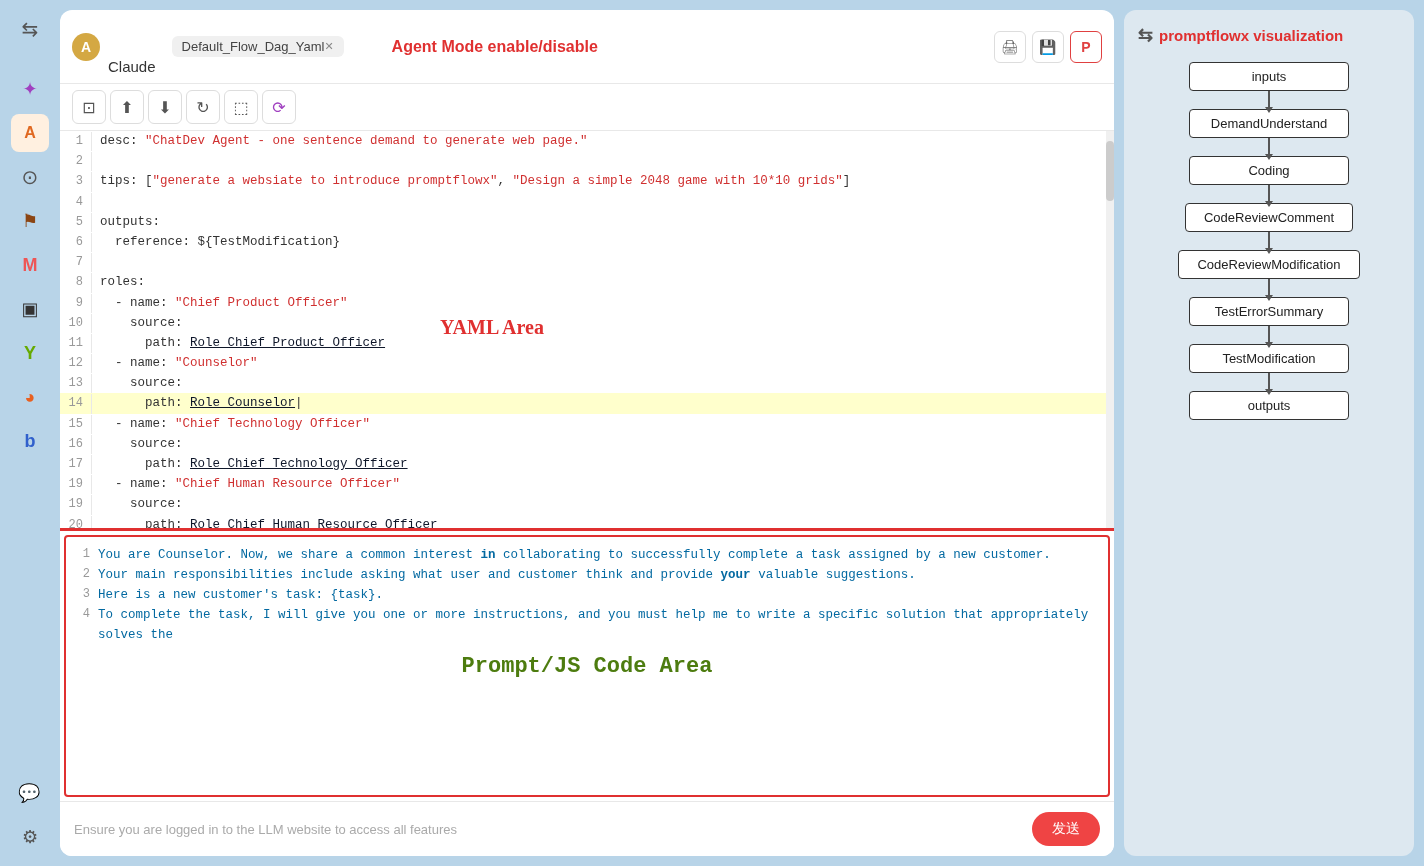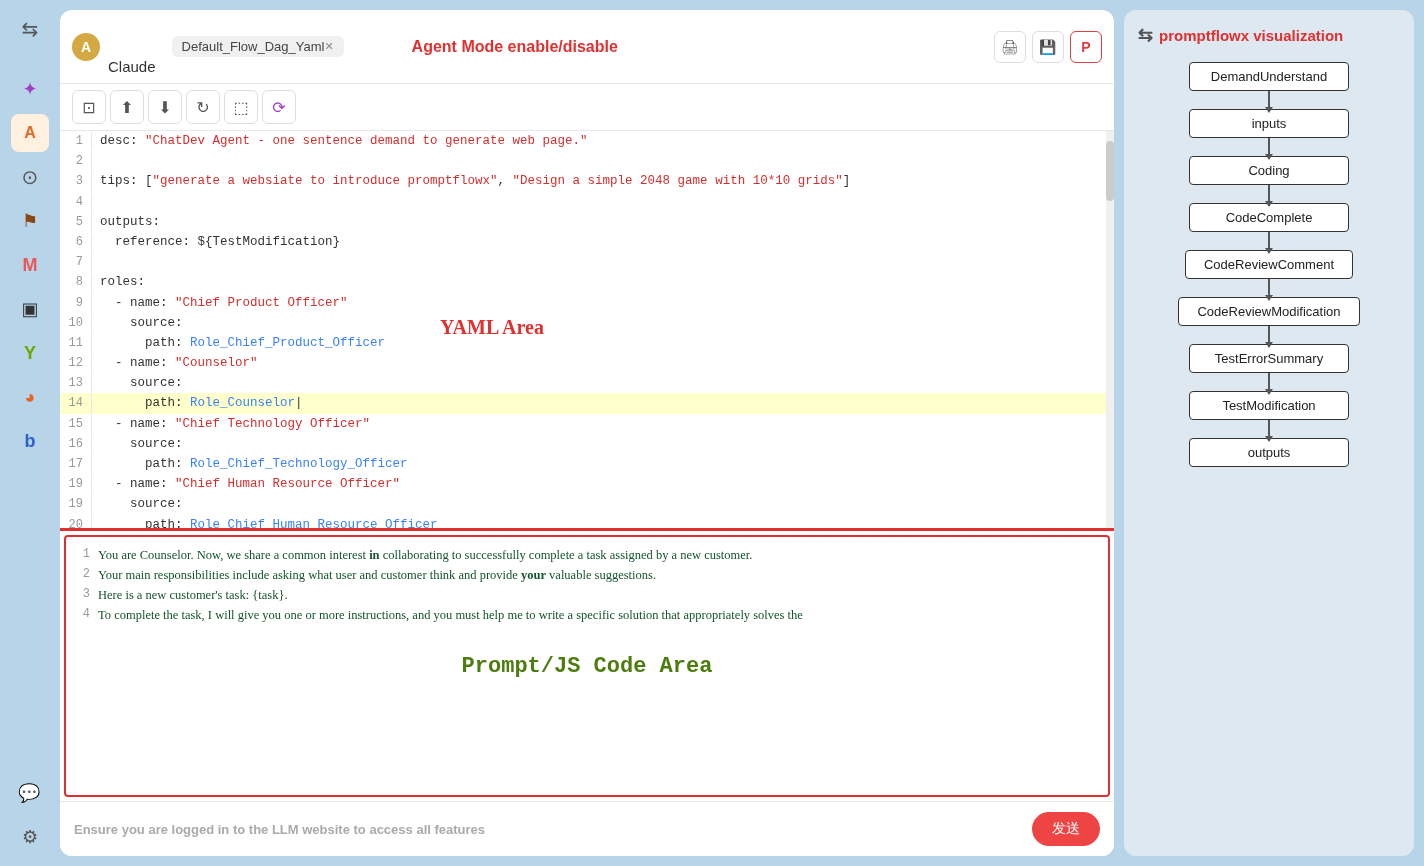--- a/index.html
+++ b/index.html
@@ -186,21 +186,21 @@
       user-select: none;
       border-right: 1px solid #e8e8e8;
       margin-right: 8px;
     }
     .line-content {
       flex: 1;
       white-space: pre;
       color: #333;
     }
     .line-content .str { color: #d03030; }
-    .line-content .link { color: #3b82f6; }
+    .line-content .link { color: #0f172a; text-decoration: underline; }
     .line-highlighted {
       background: #ffffcc;
     }
 
     
     .prompt-editor {
       flex: 1;
       border: 2px solid #e03030;
       margin: 4px;
       border-radius: 4px;
@@ -223,40 +223,38 @@
       min-width: 32px;
       text-align: right;
       padding-right: 8px;
       color: #999;
       font-size: 12px;
       user-select: none;
     }
     .prompt-line-content {
       flex: 1;
       white-space: pre-wrap;
-      color: #14532d;
-      font-family: Liberation Serif, serif;
+      color: #0369a1;
     }
     .prompt-line-content b { font-weight: bold; }
 
     
     .input-area {
       padding: 10px 14px;
       border-top: 1px solid #e8e8e8;
       display: flex;
       align-items: center;
       gap: 10px;
       flex-shrink: 0;
       background: white;
     }
     .input-hint {
       flex: 1;
       color: #aaa;
       font-size: 13px;
-      font-weight: bold;
     }
     .send-btn {
       background: #ef4444;
       color: white;
       border: none;
       border-radius: 20px;
       padding: 8px 20px;
       font-size: 14px;
       cursor: pointer;
     }
@@ -347,21 +345,21 @@
   <div class="center-panel">
 
     <div class="panel-header">
       <div class="header-logo">A</div>
       <span class="header-title">Claude</span>
       <div class="header-tab">
         <span>Default_Flow_Dag_Yaml</span>
         <span class="close-x">✕</span>
       </div>
 
-      <div style="position:relative; margin-left: 60px;">
+      <div style="position:relative; margin-left: 40px;">
         <div style="color:#e03030; font-weight:bold; font-size:16px; font-family:'Arial', sans-serif; white-space:nowrap;">Agent Mode enable/disable</div>
       </div>
       <div class="header-actions">
         <div class="header-btn" title="Print">🖨</div>
         <div class="header-btn" title="Save">💾</div>
         <div class="header-btn active-p" style="font-weight:bold; border-color:#e04040; color:#e04040;">P</div>
       </div>
     </div>
 
     <div class="toolbar">
@@ -497,38 +495,34 @@
   </div>
 
   <div class="right-panel">
     <div class="viz-title">
       <span style="font-size:18px; color:#555;">⇆</span>
       <span>promptflowx visualization</span>
     </div>
     <div class="viz-nodes">
 
       <div class="viz-node-wrapper">
+        <div class="viz-node">inputs</div>
+        <div class="viz-connector"></div>
+      </div>
+
+      <div class="viz-node-wrapper">
         <div class="viz-node">DemandUnderstand</div>
         <div class="viz-connector"></div>
       </div>
 
       <div class="viz-node-wrapper">
-        <div class="viz-node">inputs</div>
-        <div class="viz-connector"></div>
-      </div>
-
-      <div class="viz-node-wrapper">
         <div class="viz-node">Coding</div>
         <div class="viz-connector"></div>
       </div>
 
-      <div class="viz-node-wrapper">
-        <div class="viz-node">CodeComplete</div>
-        <div class="viz-connector"></div>
-      </div>
 
       <div class="viz-node-wrapper">
         <div class="viz-node">CodeReviewComment</div>
         <div class="viz-connector"></div>
       </div>
 
       <div class="viz-node-wrapper">
         <div class="viz-node">CodeReviewModification</div>
         <div class="viz-connector"></div>
       </div>

